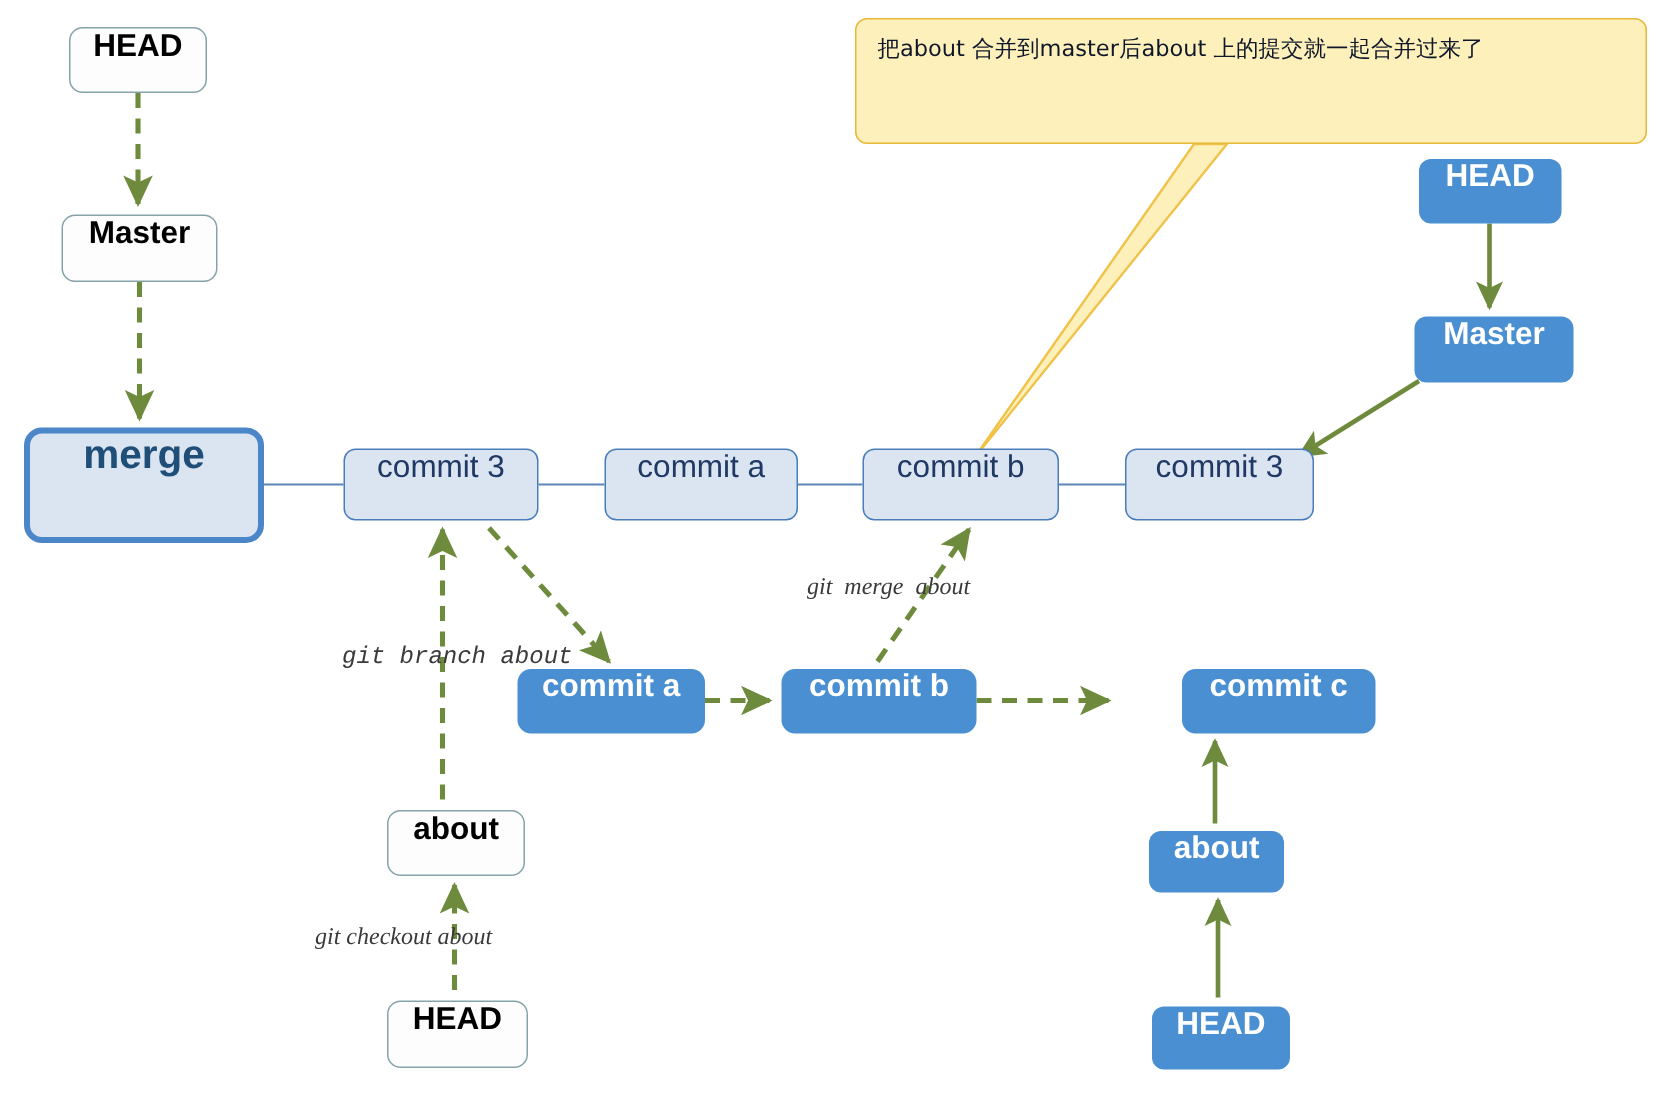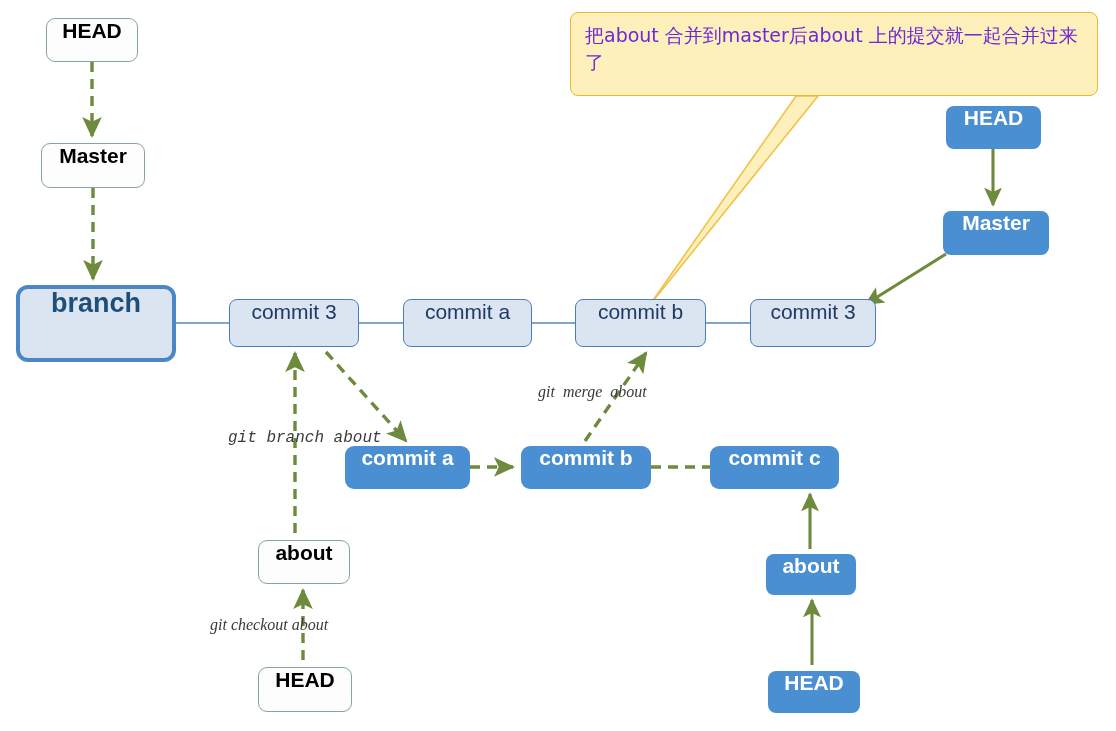--- a/index.html
+++ b/index.html
@@ -96,22 +96,22 @@
     line-height: 1;
   }
 
   .callout {
     position: absolute;
     box-sizing: border-box;
     background: #fdf0ba;
     border: 1.6px solid #e8b837;
     border-radius: 8px;
     padding: 9px 12px 8px 14px;
-    font-size: 19px;
-    color: #6d28d9;
+    font-size: 15px;
+    color: #0f172a;
     line-height: 1.42;
     font-family: "DejaVu Sans", "Liberation Sans", sans-serif;
   }
 </style>
 </head>
 <body>
 
 <div id="canvas">
 
   <svg id="edges" viewBox="0 0 1116 731" width="1116" height="731" xmlns="http://www.w3.org/2000/svg">
@@ -158,21 +158,21 @@
     <span>把about 合并到master后about 上的提交就一起合并过来了</span>
   </div>
 
   <div class="node ref-white" style="left:46px;  top:18px;  width:92px;  height:44px;">
     <span>HEAD</span>
   </div>
   <div class="node ref-white" style="left:41px;  top:143px; width:104px; height:45px;">
     <span>Master</span>
   </div>
   <div class="node begin" style="left:16px;  top:285px; width:160px; height:77px;">
-    <span>branch</span>
+    <span>merge</span>
   </div>
 
   <div class="node commit-light" style="left:229px; top:299px; width:130px; height:48px;">
     <span>commit 3</span>
   </div>
   <div class="node commit-light" style="left:403px; top:299px; width:129px; height:48px;">
     <span>commit a</span>
   </div>
   <div class="node commit-light" style="left:575px; top:299px; width:131px; height:48px;">
     <span>commit b</span>
@@ -187,21 +187,21 @@
   <div class="node ref-blue" style="left:943px; top:211px; width:106px; height:44px;">
     <span>Master</span>
   </div>
 
   <div class="node commit-blue" style="left:345px; top:446px; width:125px; height:43px;">
     <span>commit a</span>
   </div>
   <div class="node commit-blue" style="left:521px; top:446px; width:130px; height:43px;">
     <span>commit b</span>
   </div>
-  <div class="node commit-blue" style="left:710px; top:446px; width:129px; height:43px;">
+  <div class="node commit-blue" style="left:788px; top:446px; width:129px; height:43px;">
     <span>commit c</span>
   </div>
 
   <div class="node ref-white" style="left:258px; top:540px; width:92px;  height:44px;">
     <span>about</span>
   </div>
   <div class="node ref-white" style="left:258px; top:667px; width:94px;  height:45px;">
     <span>HEAD</span>
   </div>
 

